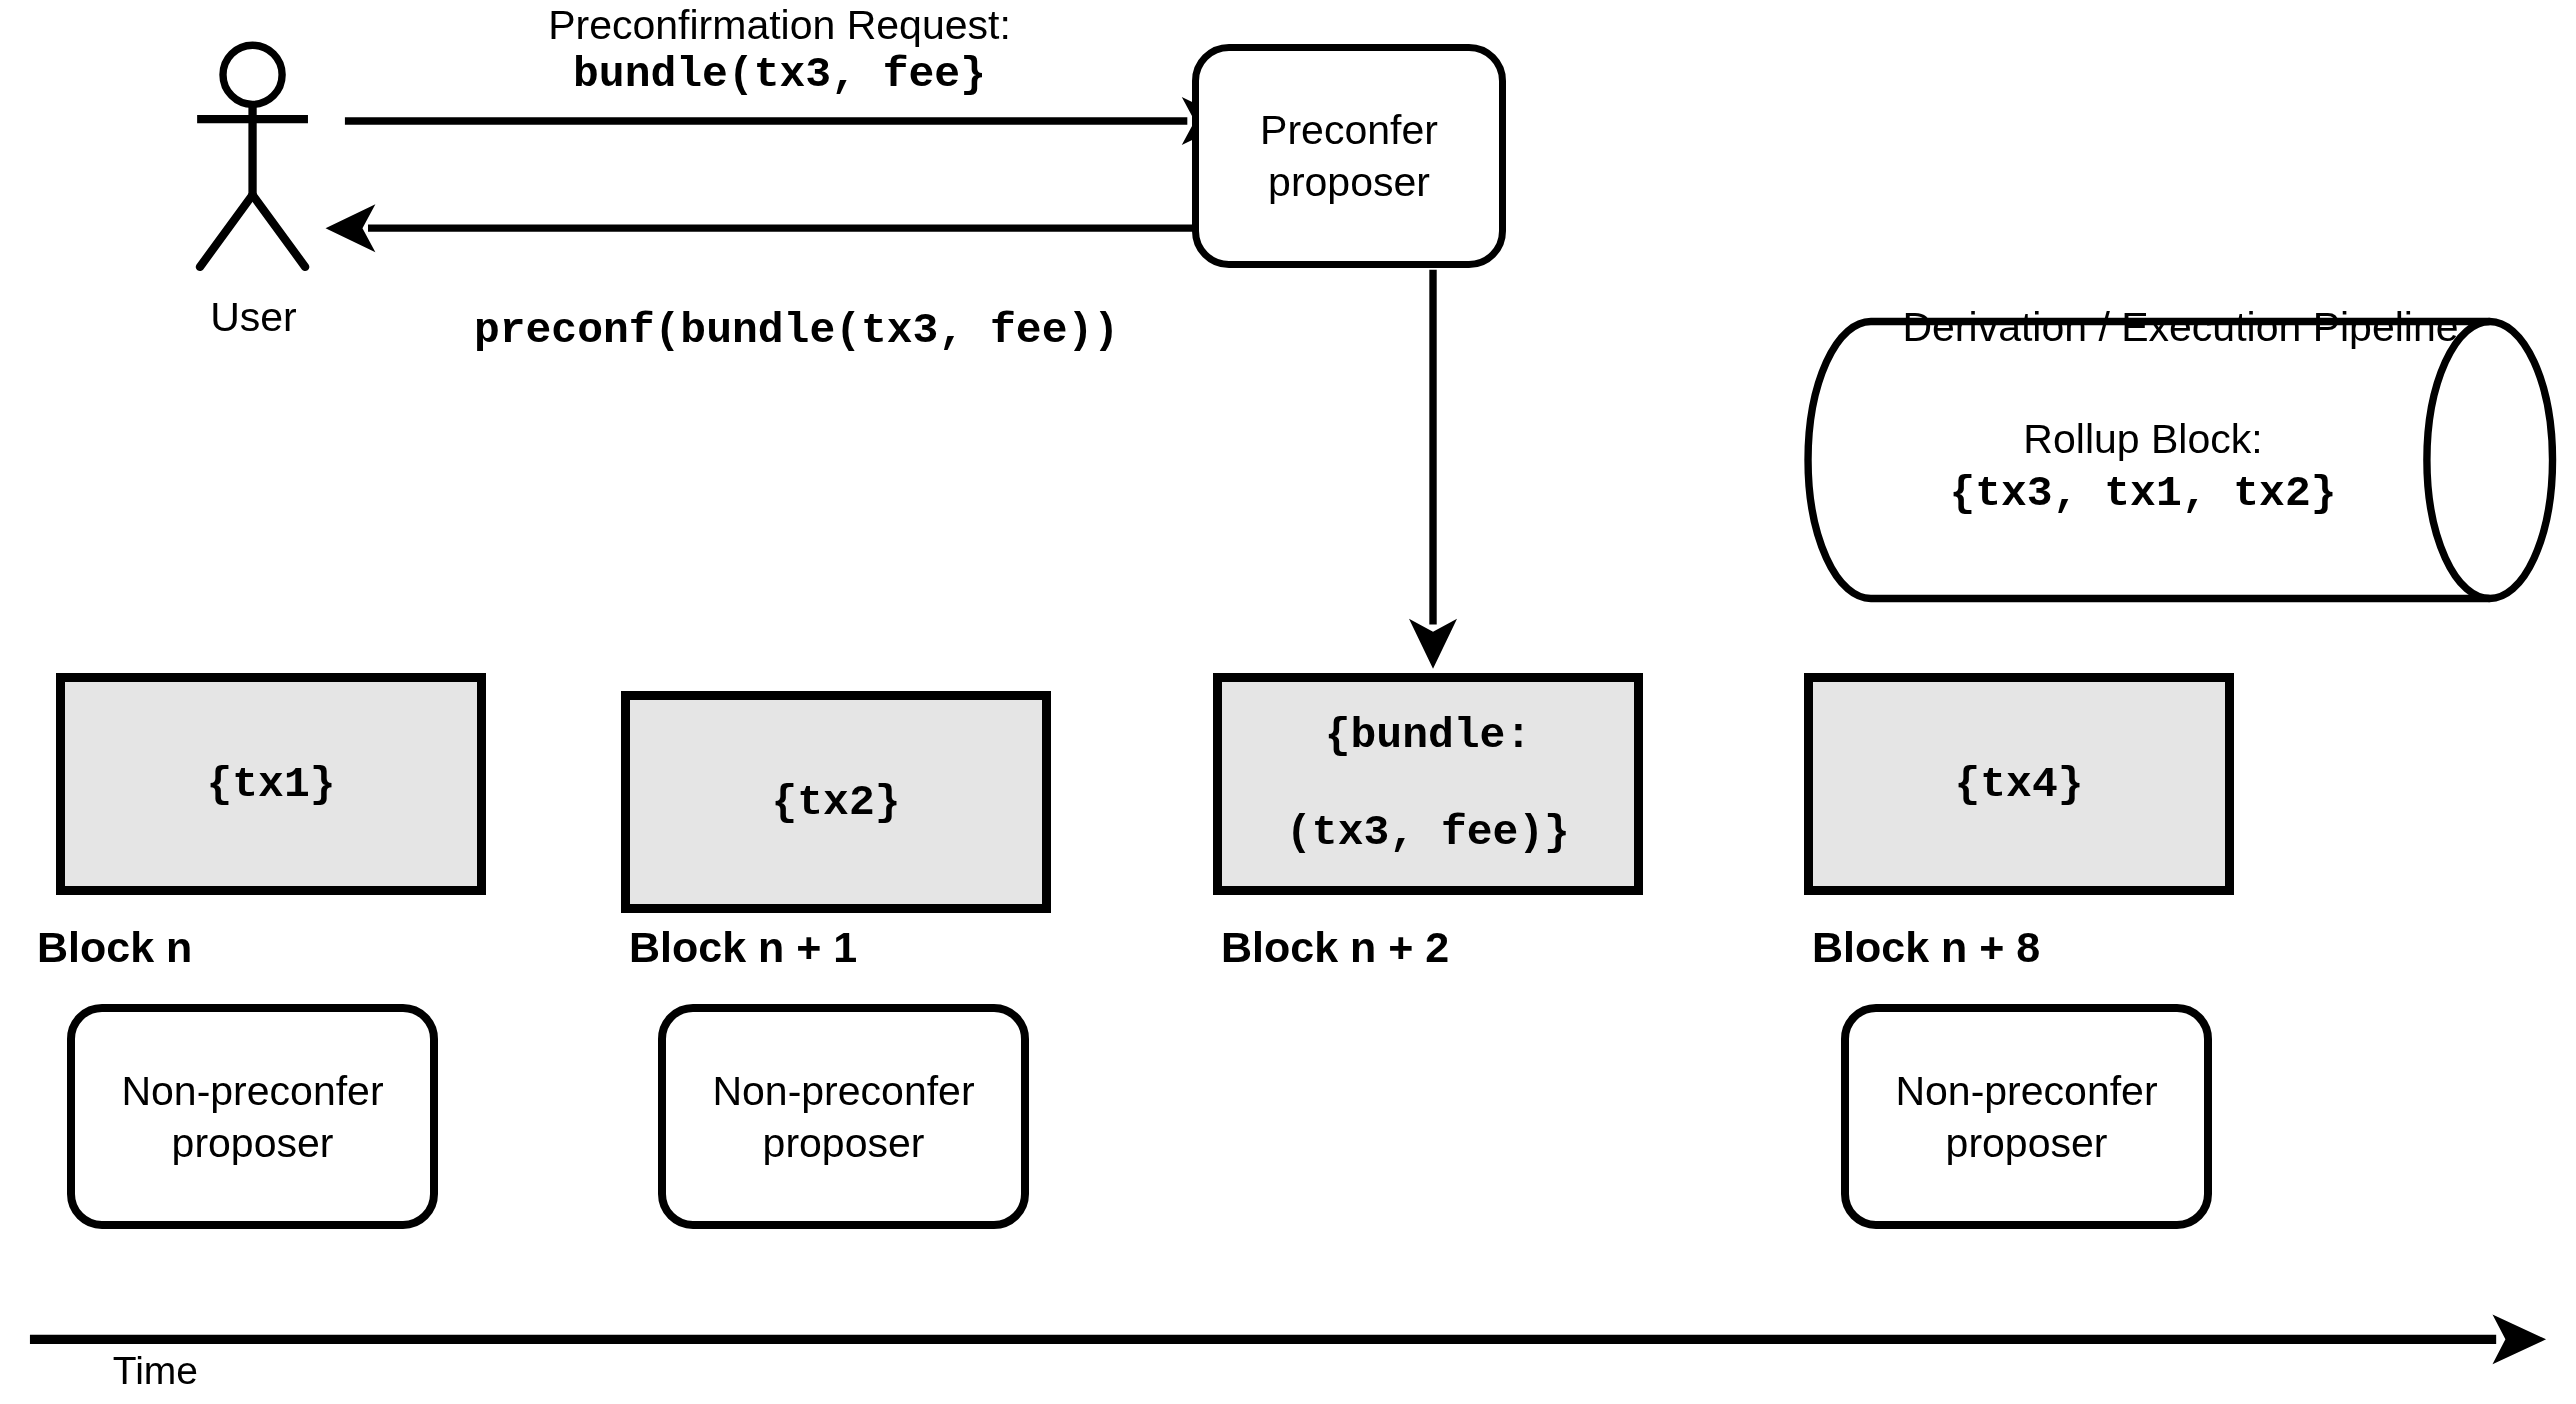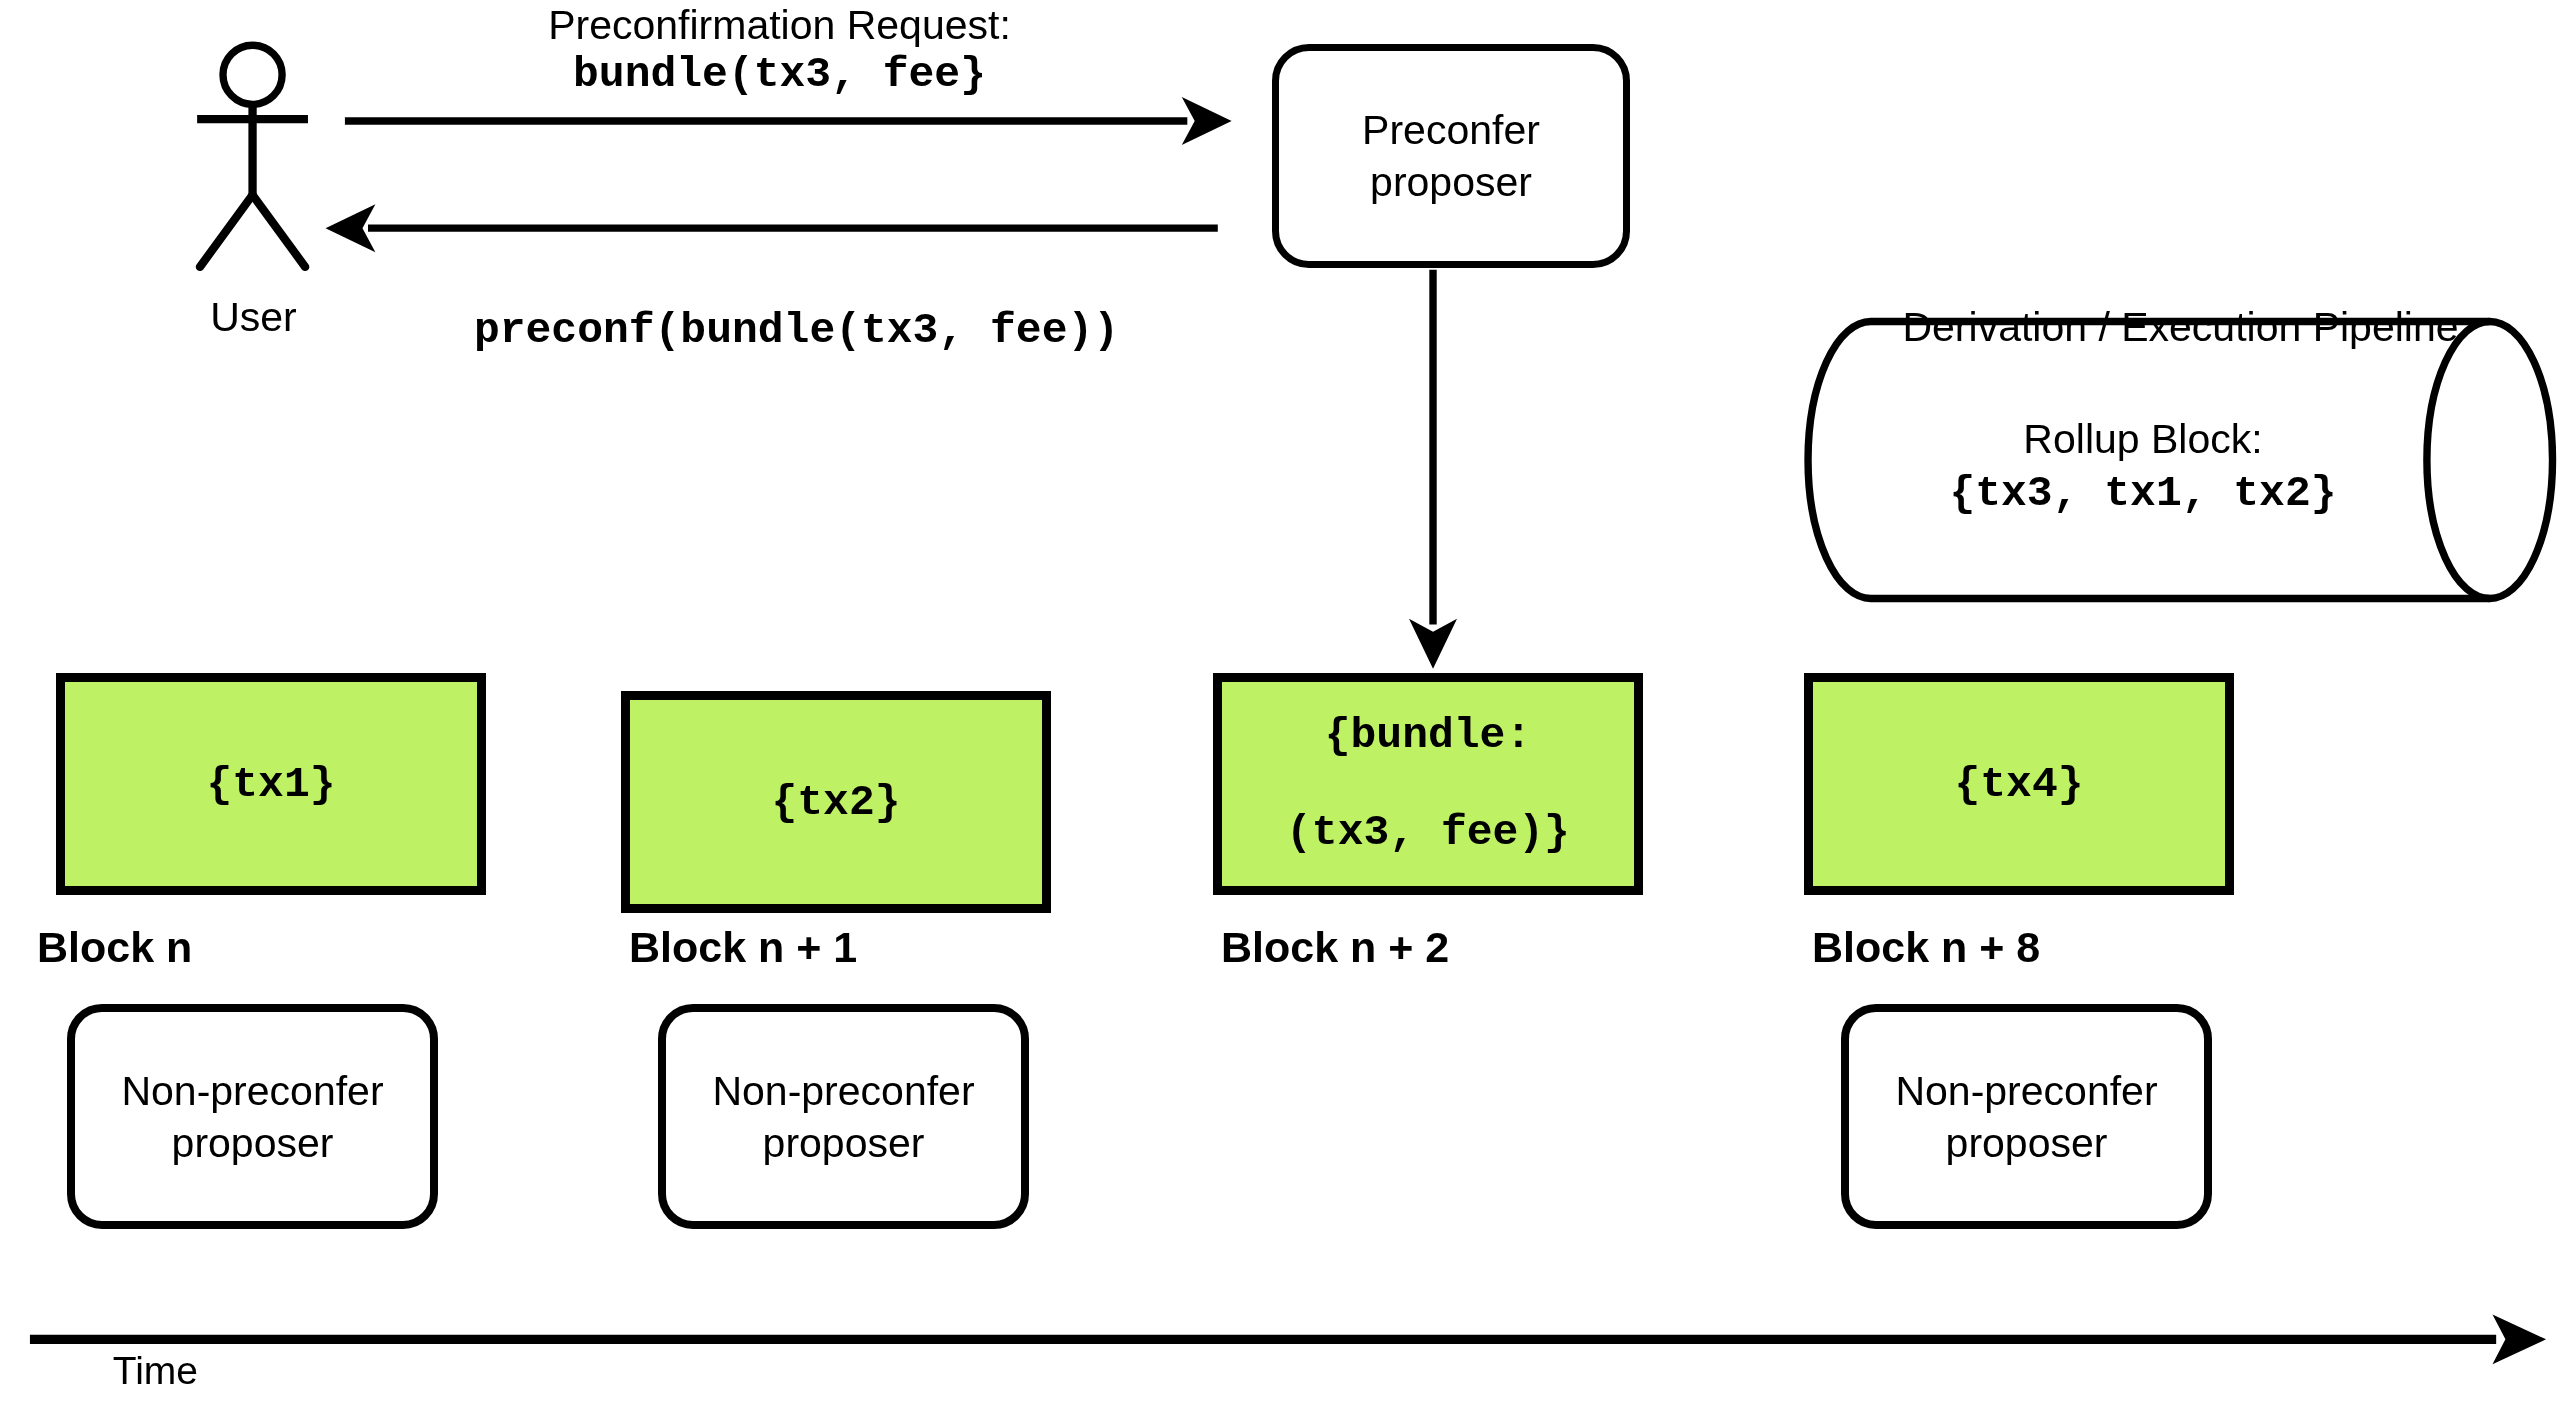--- a/index.html
+++ b/index.html
@@ -28,21 +28,21 @@
     font-family: "Liberation Mono", monospace;
     font-weight: bold;
     font-size: 43px;
   }
   .block-rect {
     position: absolute;
     box-sizing: border-box;
     width: 430px;
     height: 222px;
     border: 9.2px solid #000;
-    background: #bef264;
+    background: #e5e5e5;
     display: flex;
     align-items: center;
     justify-content: center;
   }
   .block-content {
     font-family: "Liberation Mono", monospace;
     font-weight: bold;
     font-size: 43px;
     line-height: 97px;
     white-space: pre-line;
@@ -64,22 +64,22 @@
     background: #fff;
     display: flex;
     align-items: center;
     justify-content: center;
     font-size: 41px;
     line-height: 52px;
     text-align: center;
     white-space: pre-line;
   }
   .preconfer-box {
-    left: 1272px; top: 44px;
-    width: 358px; height: 224px;
+    left: 1192px; top: 44px;
+    width: 314px; height: 224px;
     border-width: 7.4px;
     border-radius: 37px;
     text-align: center;
   }
   .pipeline-text {
     position: absolute;
     left: 1866px; top: 416px;
     width: 554px;
     display: flex;
     flex-direction: column;

